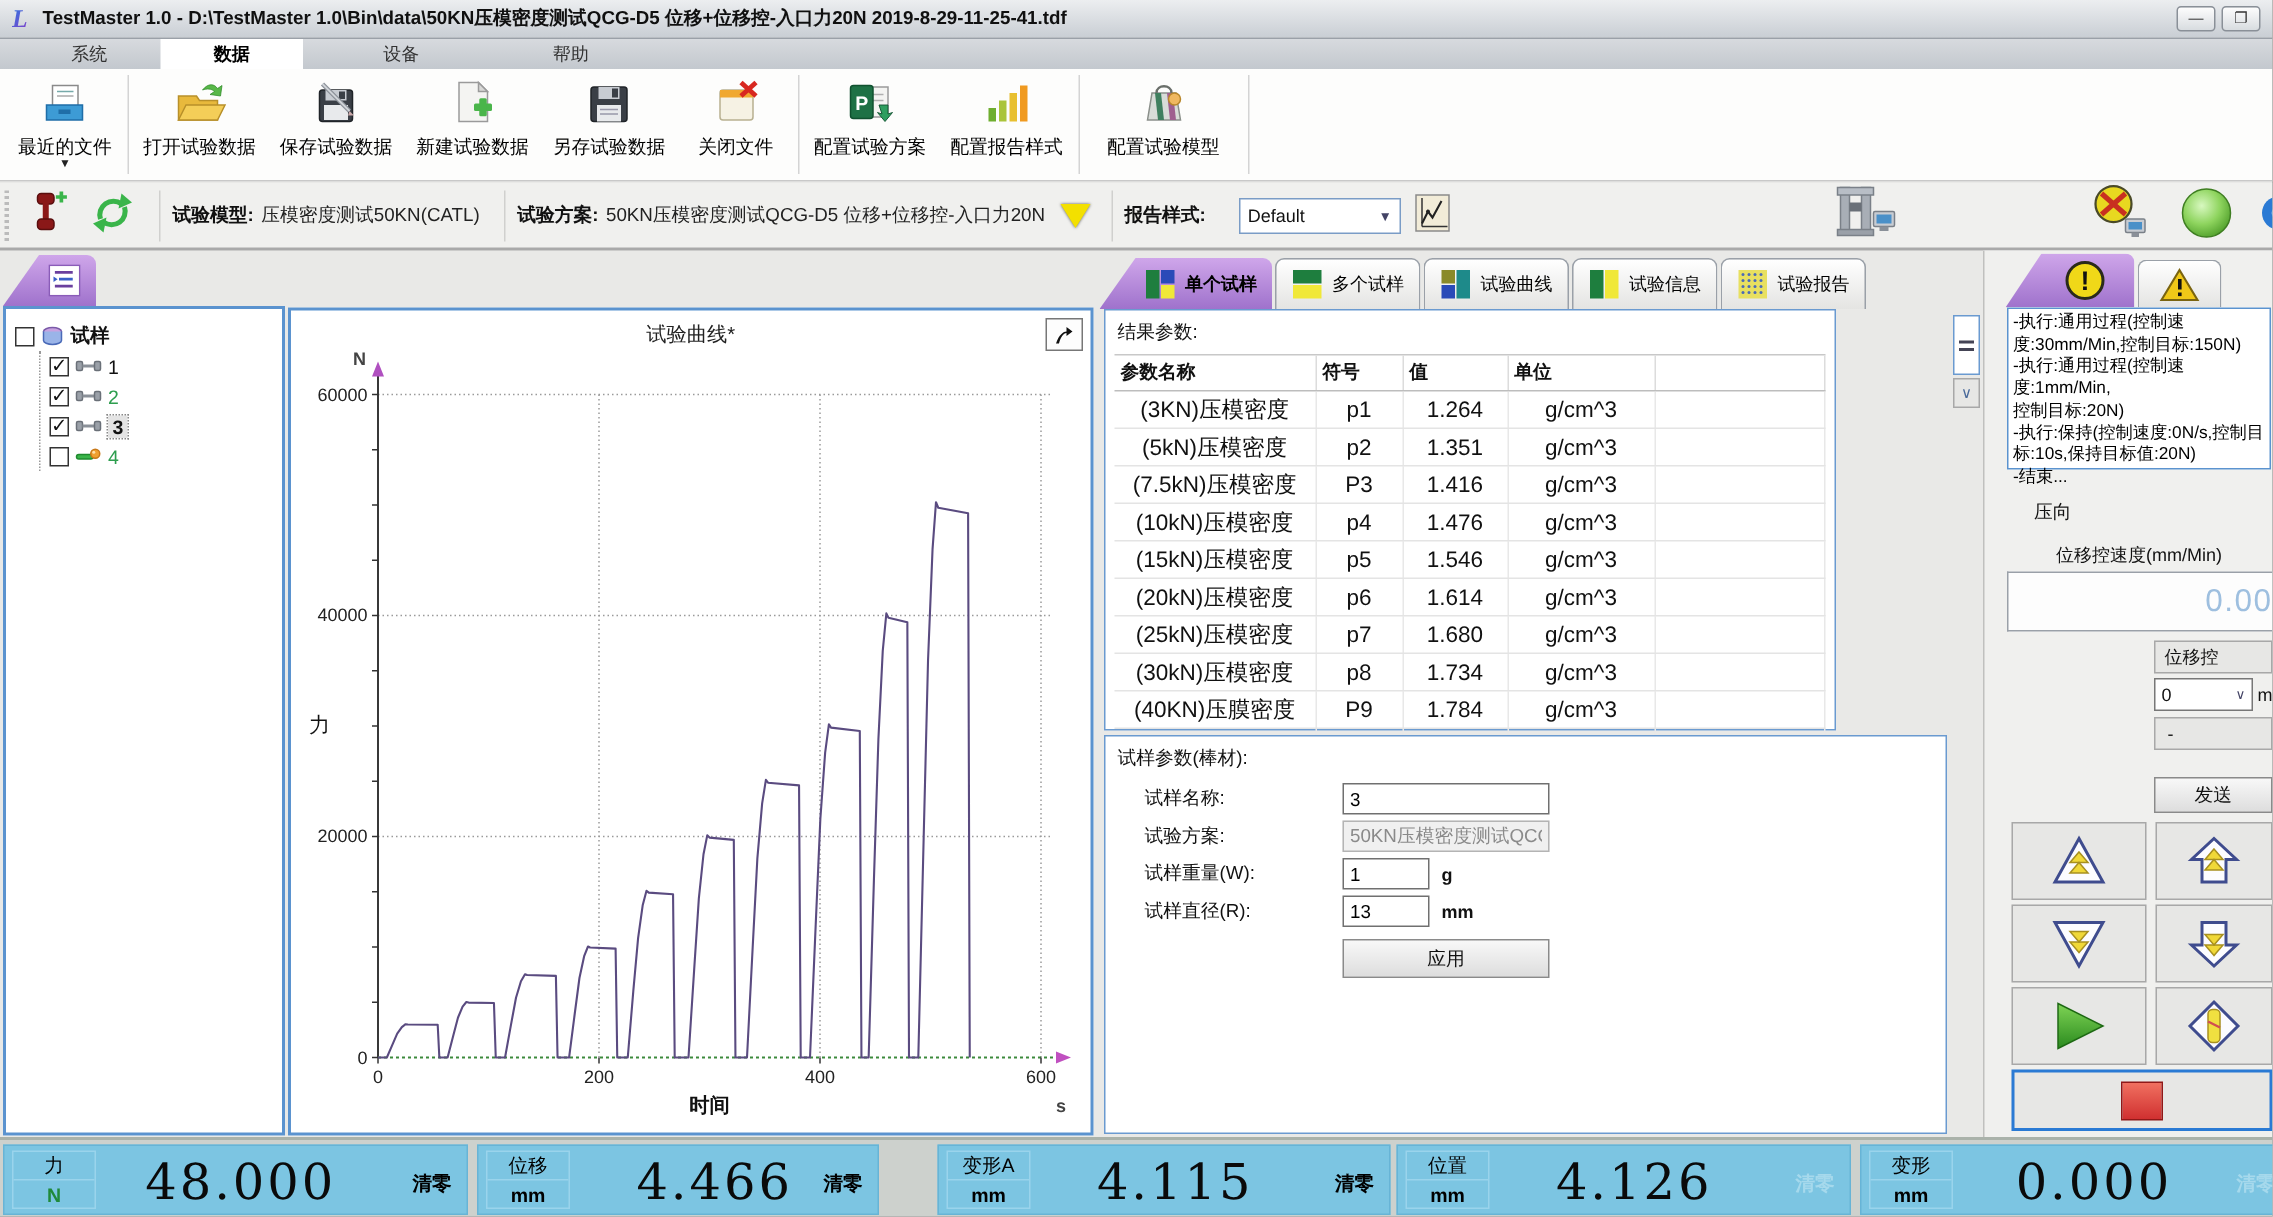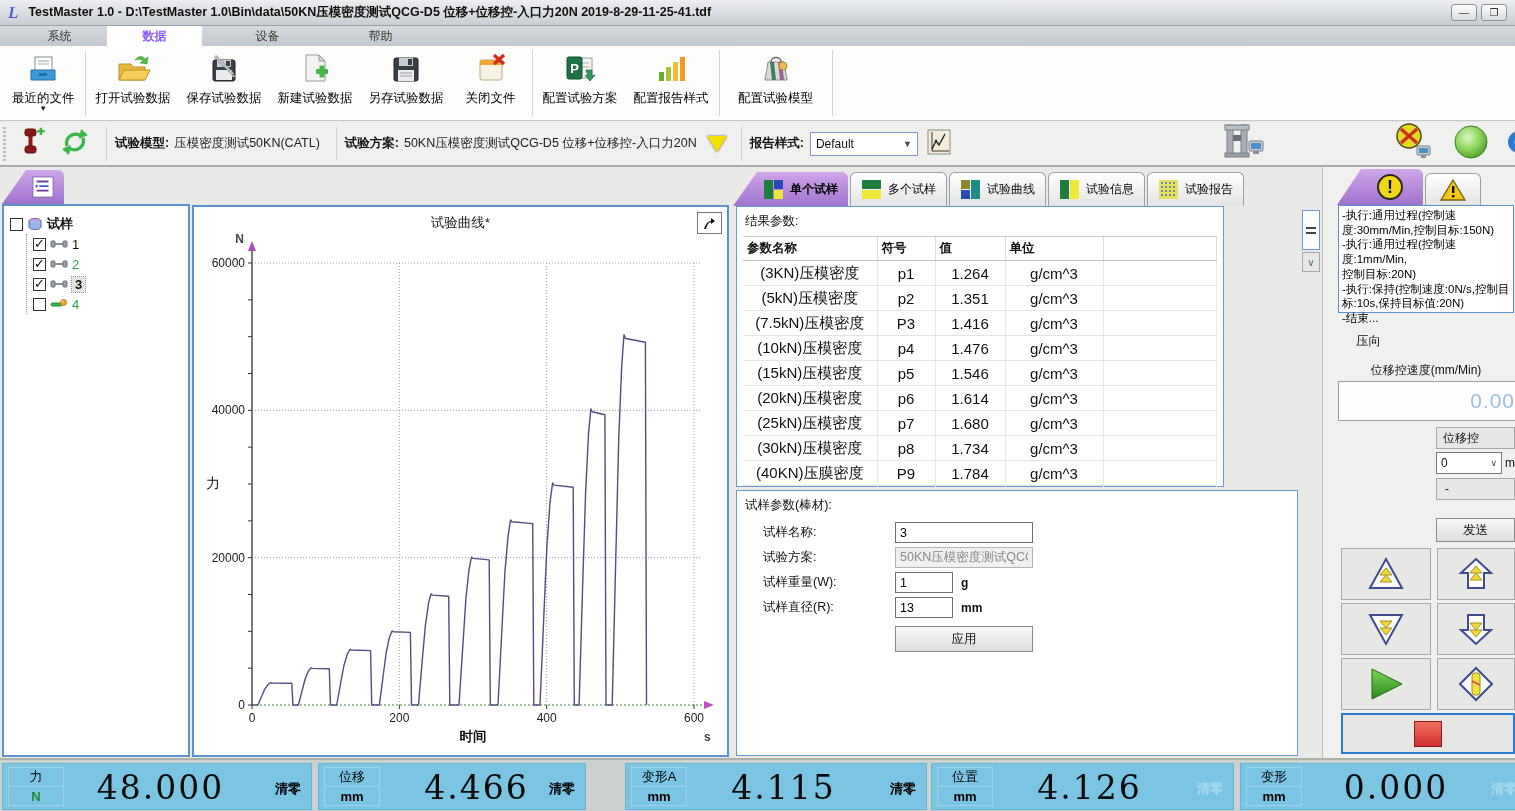--- a/index.html
+++ b/index.html
@@ -17,42 +17,42 @@
            -webkit-text-fill-color:transparent;margin-right:10px;}
   .apptitle{font-weight:bold;font-size:12.5px;color:#101010;white-space:nowrap;}
   .winbtns{margin-left:auto;display:flex;gap:4px;}
   .winbtn{width:26px;height:17px;border:1px solid #8a9098;border-radius:3px;
           background:linear-gradient(#fdfdfd,#d8dce0);display:flex;align-items:center;justify-content:center;
           font-size:10px;color:#333;line-height:1;}
 
   
   .menubar{left:0;top:26px;width:1515px;height:20px;background:linear-gradient(#d7dade,#c3c8ce);display:flex;}
   .menutab{width:95px;height:20px;display:flex;align-items:center;justify-content:center;color:#333;}
-  .menutab.active{background:#fff;font-weight:bold;color:#8b5cf6;}
+  .menutab.active{background:#fff;font-weight:bold;color:#000000;}
 
   
   .toolbar{left:0;top:46px;width:1515px;height:75px;background:#fdfdfc;border-bottom:1px solid #c8c8c8;
            display:flex;align-items:stretch;padding-left:4px;}
   .tbtn{min-width:78px;padding:4px 8px 2px;display:flex;flex-direction:column;align-items:center;justify-content:flex-start;}
   .ticon{height:38px;display:flex;align-items:center;justify-content:center;}
   .tlabel{margin-top:2px;font-size:12.5px;color:#000;white-space:nowrap;}
   .tcaret{font-size:8px;color:#222;line-height:4px;}
   .tsep{width:1px;background:#d4d4d4;margin:4px 2px;}
 
   
   .ribbon2{left:0;top:122px;width:1515px;height:45px;background:#f0f0ee;border-bottom:2px solid #a9a9a9;
            display:flex;align-items:center;}
   .grip{width:5px;height:34px;margin:0 4px 0 3px;background:repeating-linear-gradient(#bbb 0 2px,transparent 2px 4px);width:3px;}
   .r2sep{width:1px;height:34px;background:#d0d0ce;margin:0 8px;}
   .r2label{font-weight:bold;font-size:12.5px;white-space:nowrap;}
   .r2value{font-size:12.5px;color:#222;margin-left:5px;white-space:nowrap;}
   .warn-tri{width:0;height:0;border-left:10px solid transparent;border-right:10px solid transparent;
             border-top:16px solid #f3e000;filter:drop-shadow(0 0 1px #555);margin-left:10px;}
   .reportsel{width:108px;height:24px;border:1px solid #7a9cc6;background:#fff;display:flex;align-items:center;
-             padding:0 5px;margin-left:6px;justify-content:space-between;}
+             padding:0 5px;margin-left:22px;justify-content:space-between;}
   .chev{font-size:9px;color:#446;}
 
   
   .panelbox{background:#fff;border:1px solid #6a9ad0;}
   .ptab{height:34px;border:1px solid #9aa0a8;border-bottom:none;border-radius:6px 6px 0 0;
         background:linear-gradient(#ffffff,#e4e4e2);display:flex;align-items:center;gap:6px;padding:0 10px;color:#000;}
   .ptab.active{background:linear-gradient(#cfa6ea,#9f72cc);border:none;border-radius:0 6px 0 0;
                clip-path:polygon(24px 0,100% 0,100% 100%,0 100%);font-weight:bold;padding-left:30px;}
 
   

